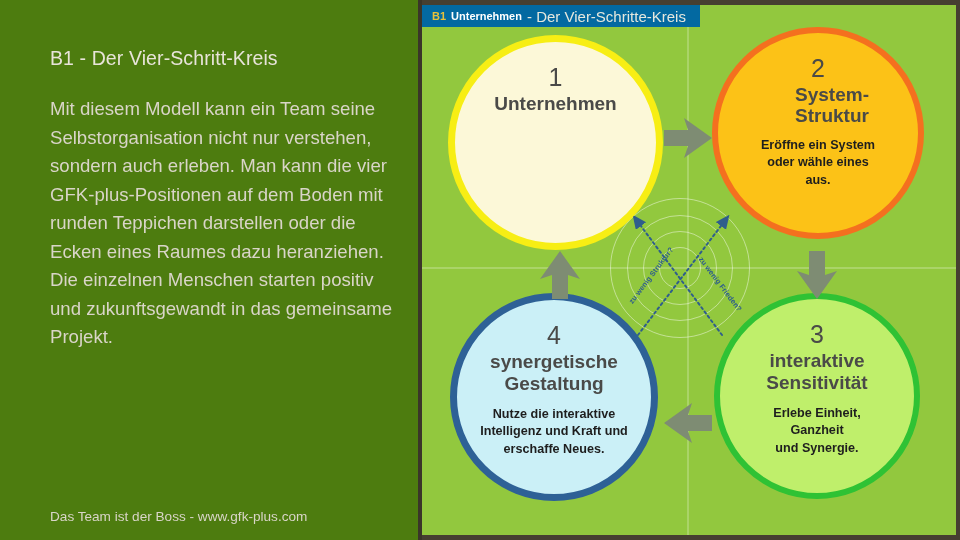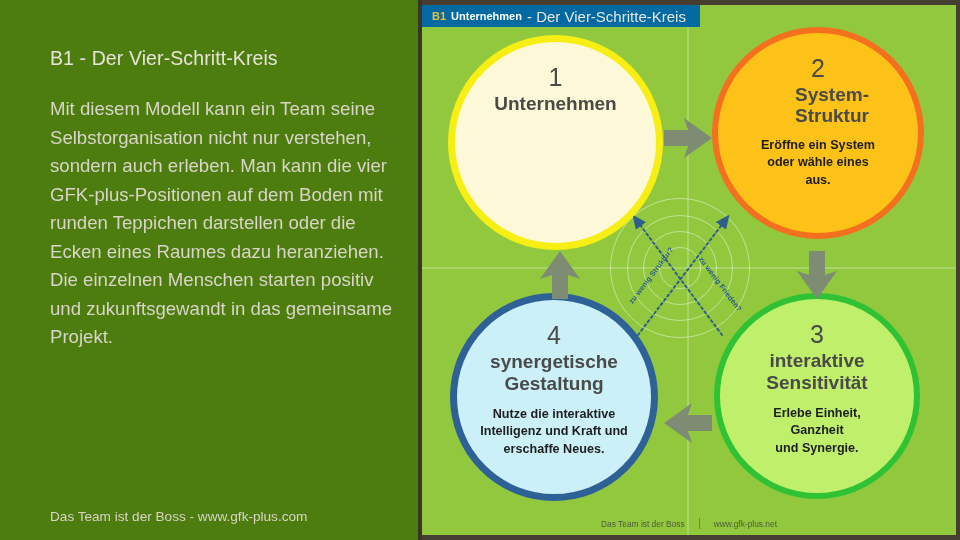--- a/index.html
+++ b/index.html
@@ -302,20 +302,15 @@
     </svg>
 
     <svg class="arrow" style="left:240px; top:398px;" width="52" height="40">
       <path d="M50,12 L50,28 L26,28 L30,40 L2,20 L30,0 L26,12 Z" fill="#7E8C73"></path>
     </svg>
 
     <svg class="arrow" style="left:118px; top:244px;" width="40" height="52">
       <path d="M12,50 L28,50 L28,26 L40,30 L20,2 L0,30 L12,26 Z" fill="#7E8C73"></path>
     </svg>
 
-    <div id="green-footer">
-      <span>Das Team ist der Boss</span>
-      <span class="sep"></span>
-      <span>www.gfk-plus.net</span>
-    </div>
 
   </div>
 </div>
 
 </body></html>

